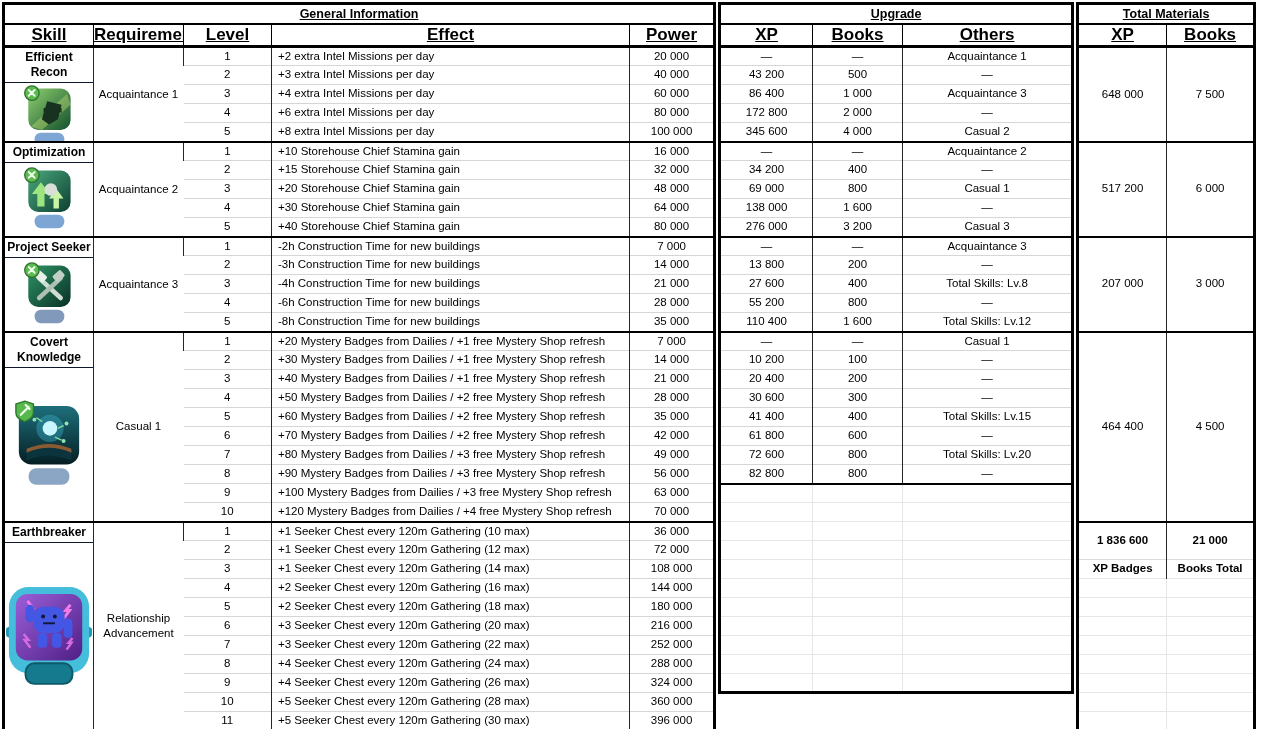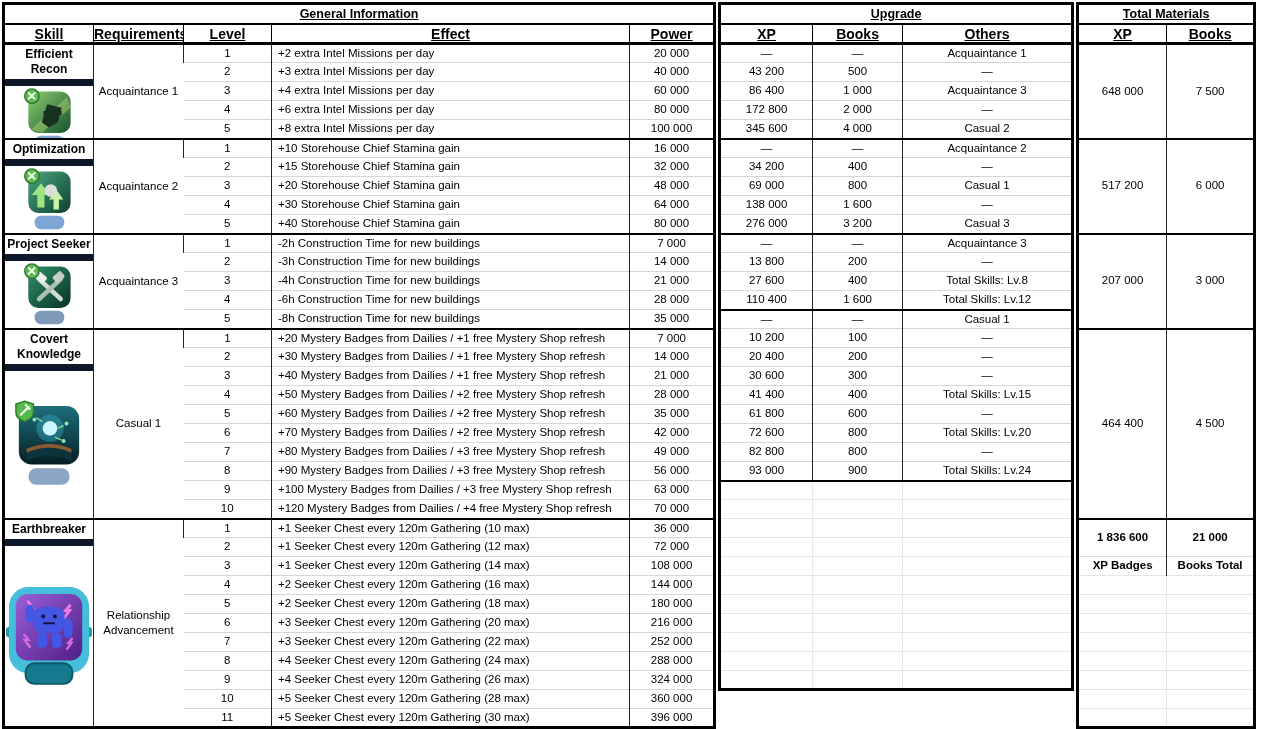--- a/index.html
+++ b/index.html
@@ -2,32 +2,32 @@
 <html><head>
 <meta charset="utf-8">
 <style>
   html,body { margin:0; padding:0; background:#fff; }
   body { width:1263px; height:729px; overflow:hidden; font-family:"Liberation Sans",sans-serif; color:#000; }
   .wrap { display:flex; align-items:flex-start; gap:2px; padding:2px 0 0 2px; }
   table { border-collapse:collapse; table-layout:fixed; }
   table.sec { border:3px solid #000; }
   th { font-weight:bold; text-align:center; padding:0; overflow:hidden;text-decoration:underline; }
   .sechead th { height:18px; font-size:12.5px; border-bottom:2px solid #000; }
-  .colhead th { height:17px; font-size:14px; border-bottom:3px solid #000; border-left:1px solid #000; }
+  .colhead th { height:17px; font-size:17px; border-bottom:3px solid #000; border-left:1px solid #000; }
   .colhead th:first-child { border-left:none; }
   tbody tr { height:19px; }
   td { font-size:11.5px; text-align:center; vertical-align:middle; padding:0 3px;
        border-left:1px solid #262626; border-top:1px solid #d6d6d6; overflow:hidden; line-height:1.15; }
   td:first-child { border-left:none; }
   tr.block-start td { border-top:2.5px solid #000; }
   td.l { text-align:left; padding-left:6px; }
   td.faint { border-left:1px solid #e6e6e6; border-top:1px solid #e6e6e6; }
   .skill-cell { padding:0; vertical-align:top; }
   .skill-inner { display:flex; flex-direction:column; }
-  .skill-name { font-weight:bold; font-size:12px; line-height:1.25; padding:2px 1px; border-bottom:7px solid #0f172a; text-align:center; }
+  .skill-name { font-weight:bold; font-size:12px; line-height:1.25; padding:2px 1px; border-bottom:1px solid #0f172a; text-align:center; }
   .skill-icon { flex:1; display:flex; align-items:center; justify-content:center; }
   .req-cell { line-height:1.25; }
   td.tot-r, td.grand-r { border-left:1px solid #262626; }
   td.grand { font-weight:bold; }
   td.grand-label { font-weight:bold; border-top:1px solid #dcdcdc; }
   td.faint-cell { border-top:1px solid #e6e6e6; }
   td.faint-r { border-left:1px solid #e6e6e6; }
   svg { display:block; }
 </style>
 </head>
@@ -446,20 +446,25 @@
           <td class="c">13 800</td>
           <td class="c">200</td>
           <td class="c">—</td>
         </tr>
         <tr>
           <td class="c">27 600</td>
           <td class="c">400</td>
           <td class="c">Total Skills: Lv.8</td>
         </tr>
         <tr>
+          <td class="c">55 200</td>
+          <td class="c">800</td>
+          <td class="c">—</td>
+        </tr>
+        <tr>
           <td class="c">110 400</td>
           <td class="c">1 600</td>
           <td class="c">Total Skills: Lv.12</td>
         </tr>
         <tr class="block-start">
           <td class="c">—</td>
           <td class="c">—</td>
           <td class="c">Casual 1</td>
         </tr>
         <tr>
@@ -489,25 +494,20 @@
         </tr>
         <tr>
           <td class="c">72 600</td>
           <td class="c">800</td>
           <td class="c">Total Skills: Lv.20</td>
         </tr>
         <tr>
           <td class="c">82 800</td>
           <td class="c">800</td>
           <td class="c">—</td>
-        </tr>
-        <tr>
-          <td class="c">93 000</td>
-          <td class="c">900</td>
-          <td class="c">Total Skills: Lv.24</td>
         </tr>
         <tr class="block-start">
           <td class="c faint"></td>
           <td class="c faint"></td>
           <td class="c faint"></td>
         </tr>
         <tr>
           <td class="c faint"></td>
           <td class="c faint"></td>
           <td class="c faint"></td>

